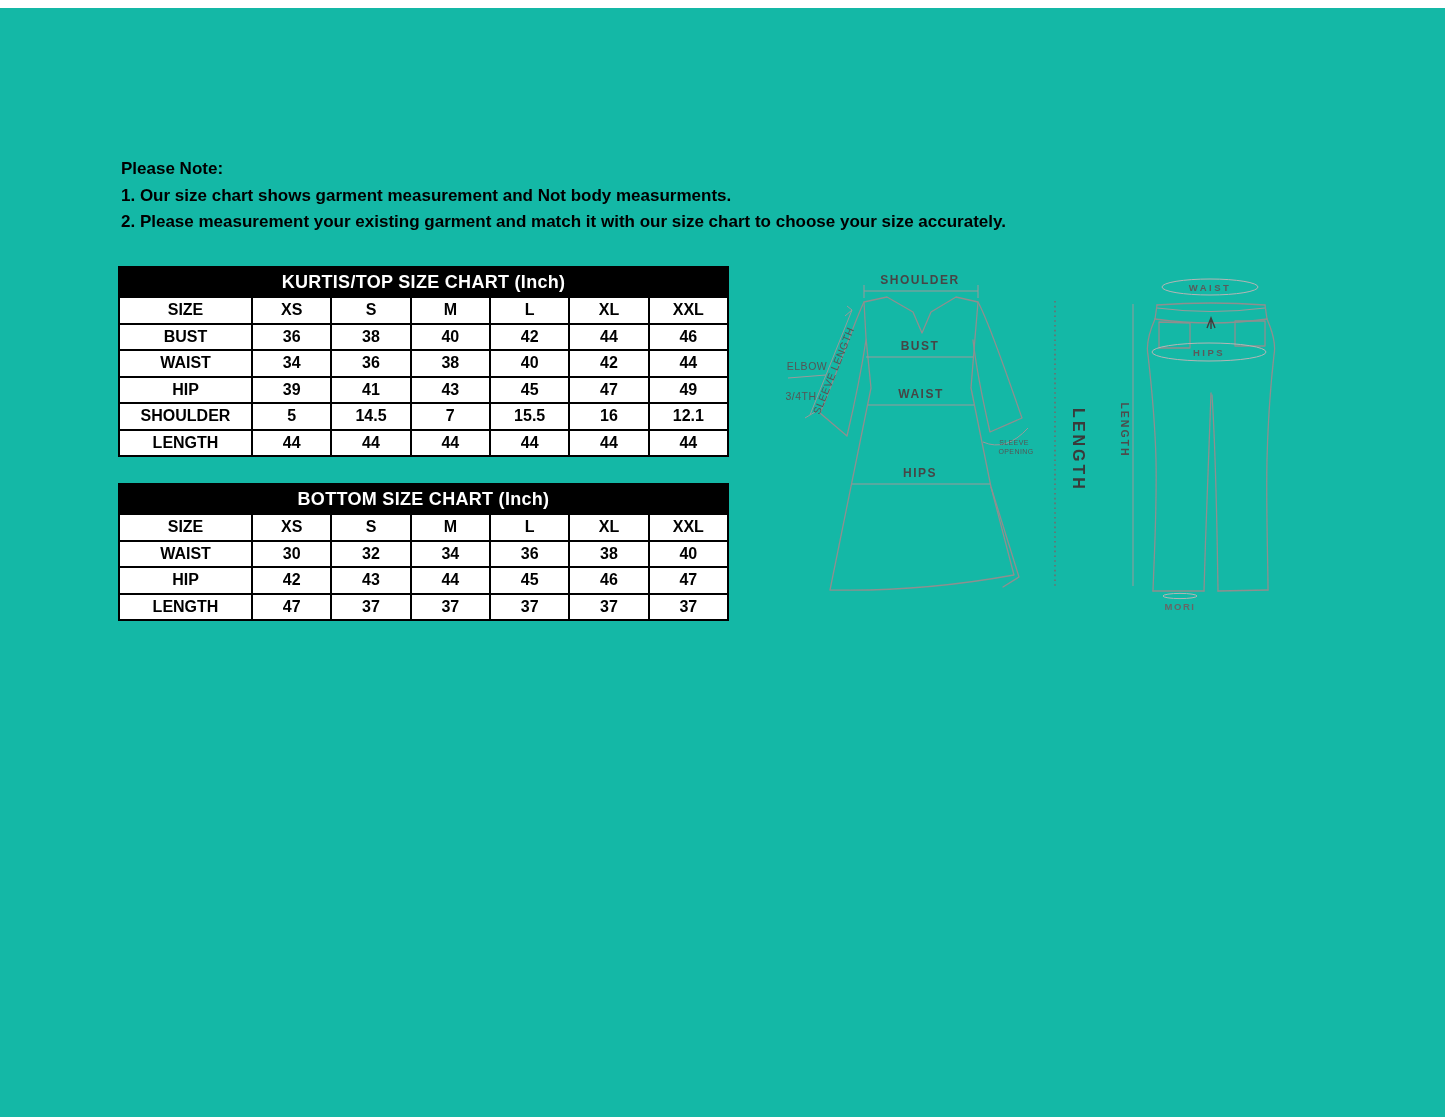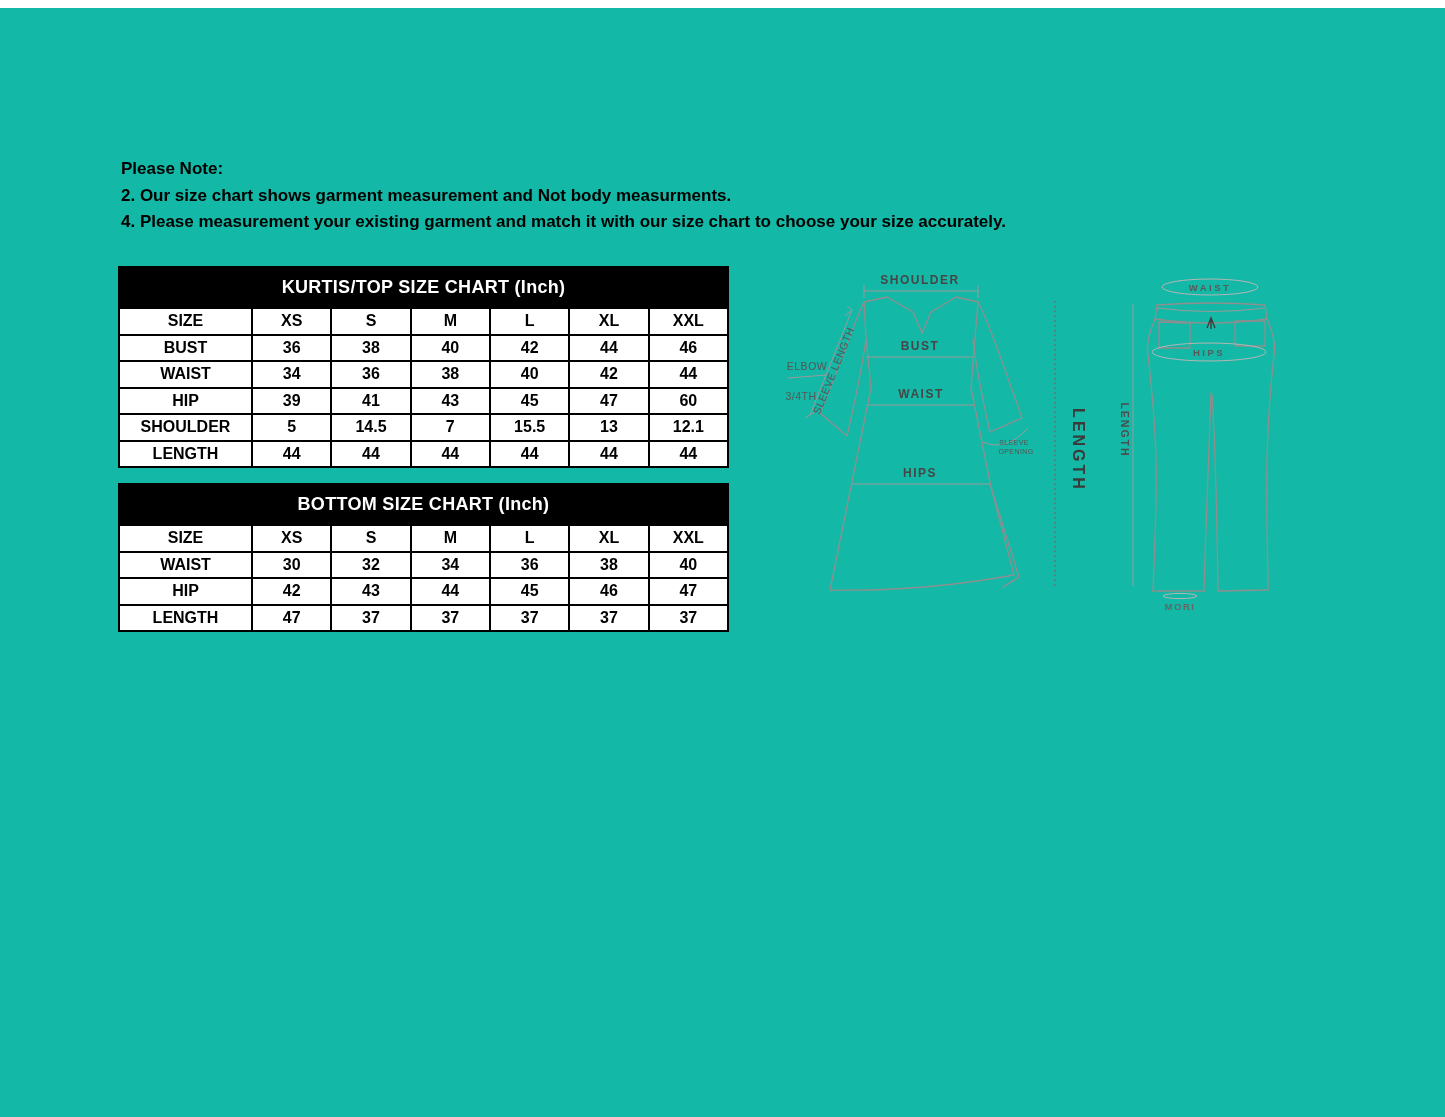--- a/index.html
+++ b/index.html
@@ -14,21 +14,21 @@
 
   
   .size-table{position:absolute;left:118px;border-collapse:collapse;table-layout:fixed;
               width:611px;background:#fff;}
   #table-top{top:258px;}
   #table-bottom{top:475px;}
   .size-table col.c0{width:133px;}
   .size-table th,.size-table td{border:2px solid #000;text-align:center;vertical-align:middle;
               font-weight:bold;font-size:16px;color:#000;padding:0;}
   .size-table tr{height:26.5px;}
-  .size-table tr.title-row{height:41px;margin-top:23px;}
+  .size-table tr.title-row{height:30px;margin-top:23px;}
   .size-table th.title{background:#000;color:#fff;font-size:18px;letter-spacing:.3px;}
 
   
   .kurti-svg{position:absolute;left:770px;top:252px;}
   .pants-svg{position:absolute;left:1100px;top:252px;}
   svg text{font-family:"Liberation Sans",sans-serif;}
   .lab{fill:#464646;font-weight:bold;letter-spacing:1.5px;font-size:12px;}
   .lab-sm{fill:#555;font-size:10.5px;letter-spacing:.5px;}
   .lab-tiny{fill:#555;font-size:7px;letter-spacing:.4px;}
   .lab-len-big{fill:#3a3a3a;font-weight:bold;font-size:16px;letter-spacing:3px;}
@@ -37,22 +37,22 @@
   .ln-thin{stroke:#9a9a9a;stroke-width:1;fill:none;}
   .ln-ellipse{stroke:#b5b5b5;stroke-width:1;fill:none;}
 </style>
 </head>
 <body>
 
 <div class="canvas">
 
   <div class="note">
     <p>Please Note:</p>
-    <p>2. Our size chart shows garment measurement and Not body measurments.</p>
-    <p>4. Please measurement your existing garment and match it with our size chart to choose your size accurately.</p>
+    <p>1. Our size chart shows garment measurement and Not body measurments.</p>
+    <p>2. Please measurement your existing garment and match it with our size chart to choose your size accurately.</p>
   </div>
 
   <table class="size-table" id="table-top">
     <colgroup>
         <col class="c0">
         <col>
         <col>
         <col>
         <col>
         <col>
@@ -91,29 +91,29 @@
           <td>42</td>
           <td>44</td>
         </tr>
         <tr>
           <td>HIP</td>
           <td>39</td>
           <td>41</td>
           <td>43</td>
           <td>45</td>
           <td>47</td>
-          <td>60</td>
+          <td>49</td>
         </tr>
         <tr>
           <td>SHOULDER</td>
           <td>5</td>
           <td>14.5</td>
           <td>7</td>
           <td>15.5</td>
-          <td>13</td>
+          <td>16</td>
           <td>12.1</td>
         </tr>
         <tr>
           <td>LENGTH</td>
           <td>44</td>
           <td>44</td>
           <td>44</td>
           <td>44</td>
           <td>44</td>
           <td>44</td>

